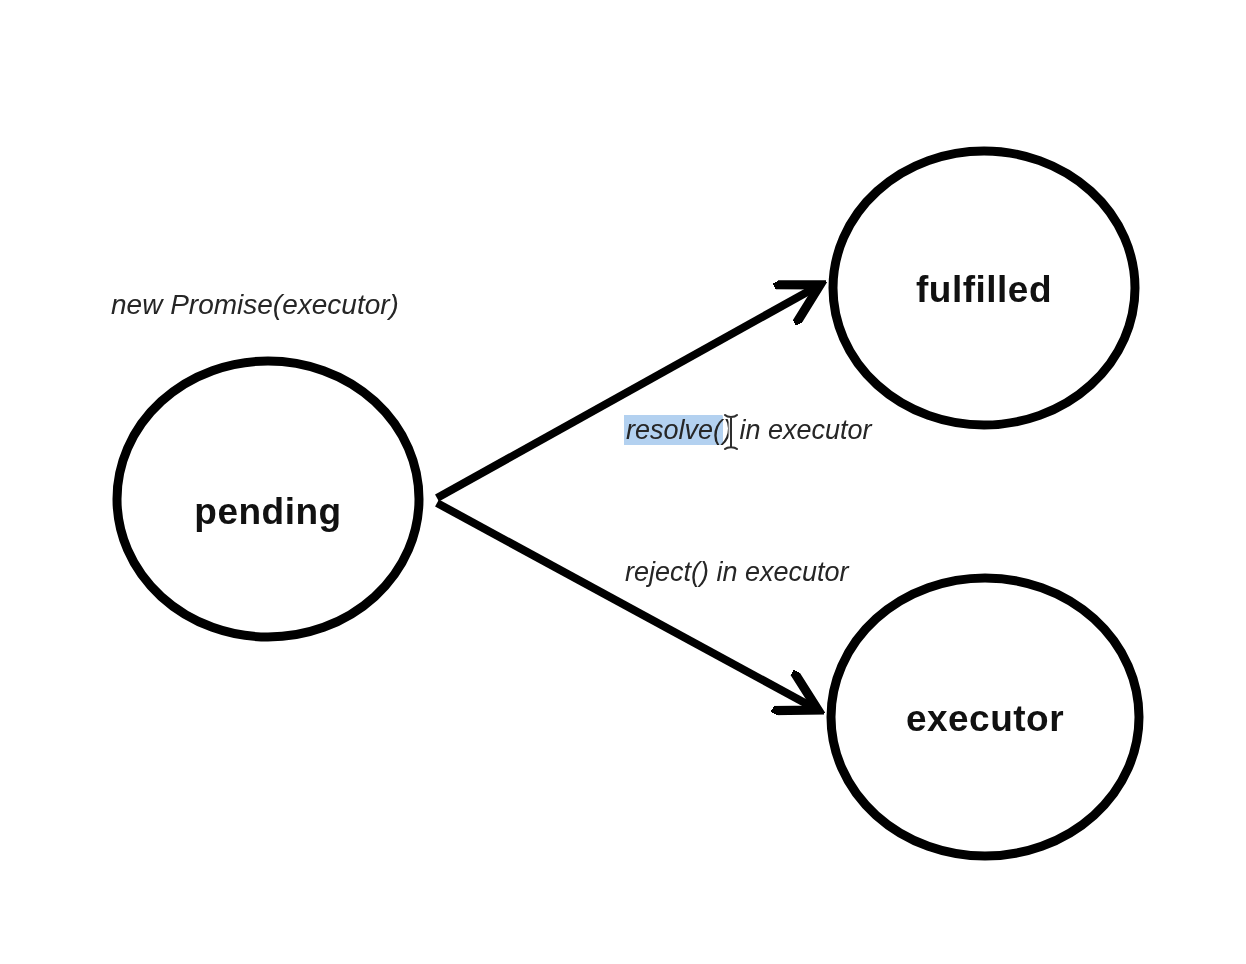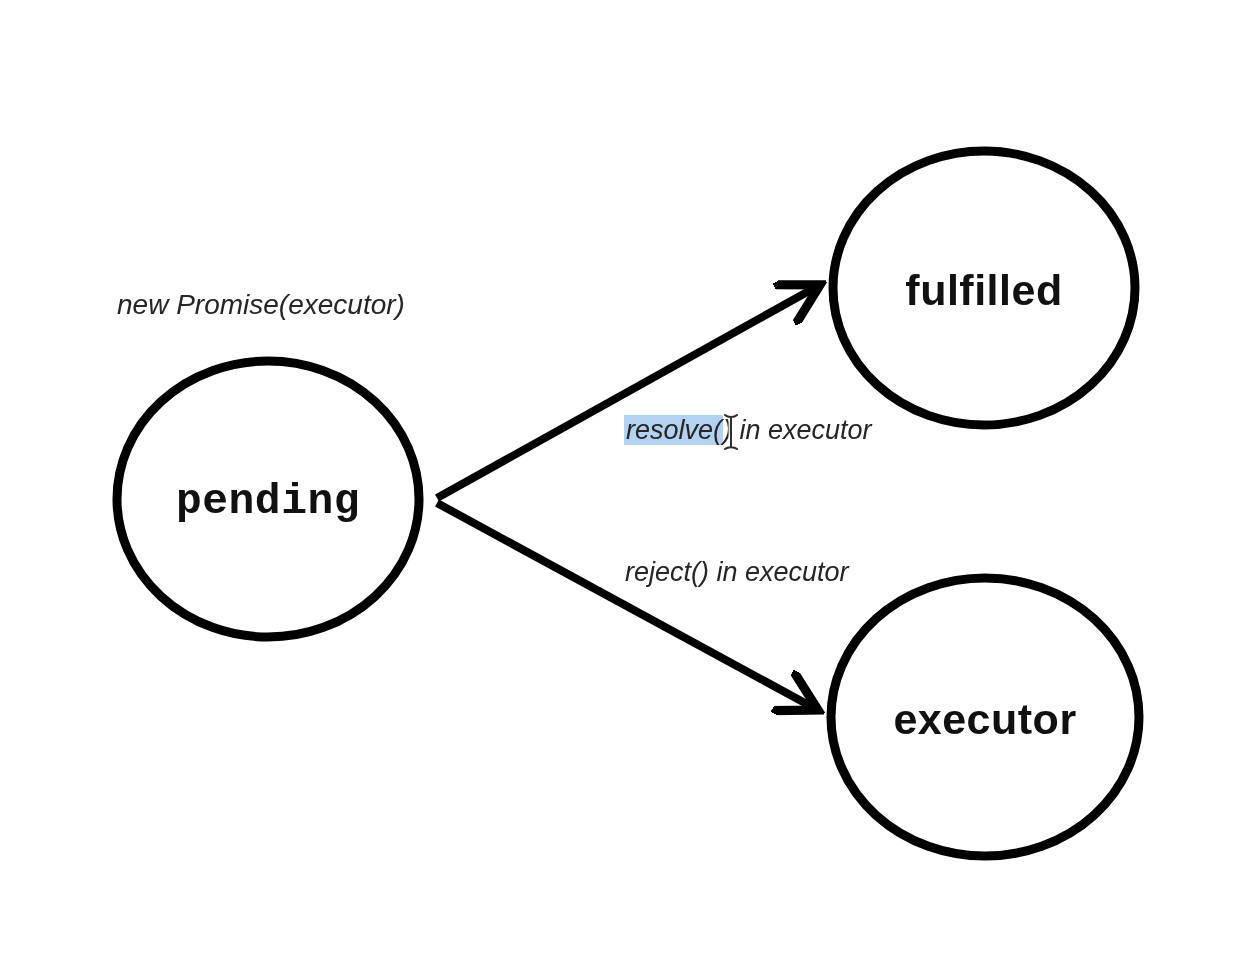--- a/index.html
+++ b/index.html
@@ -16,21 +16,21 @@
     height:964px;
     background:var(--bg);
     overflow:hidden;
     font-family:"Liberation Sans", sans-serif;
   }
   .shapes{position:absolute;left:0;top:0;width:1246px;height:964px;}
   .node-label{
     position:absolute;
     transform:translate(-50%,-50%);
     font-weight:700;
-    font-size:43px;
+    font-size:37px;
     color:var(--node-text);
     letter-spacing:0.5px;
     white-space:nowrap;
   }
   .edge-label{
     position:absolute;
     font-style:italic;
     font-size:27px;
     line-height:40px;
     color:var(--label-text);
@@ -69,25 +69,25 @@
     </defs>
 
     <line x1="437" y1="498" x2="818" y2="286" stroke="#000000" stroke-width="8" marker-end="url(#arrowhead)"></line>
     <line x1="437" y1="503" x2="816" y2="709" stroke="#000000" stroke-width="8" marker-end="url(#arrowhead)"></line>
 
     <ellipse cx="268" cy="499" rx="151" ry="138" fill="#ffffff" stroke="#000000" stroke-width="9"></ellipse>
     <ellipse cx="984" cy="288" rx="151" ry="137" fill="#ffffff" stroke="#000000" stroke-width="9"></ellipse>
     <ellipse cx="985" cy="717" rx="154" ry="139" fill="#ffffff" stroke="#000000" stroke-width="9"></ellipse>
   </svg>
 
-  <div class="node-label" style="left:268px;top:501px;font-family:Liberation Mono, monospace;">pending</div>
+  <div class="node-label" style="left:268px;top:512px;">pending</div>
   <div class="node-label" style="left:984px;top:290px;">fulfilled</div>
   <div class="node-label" style="left:985px;top:719px;">executor</div>
 
-  <div class="annotation" style="left:117px;top:288px;">new Promise(executor)</div>
+  <div class="annotation" style="left:111px;top:288px;">new Promise(executor)</div>
 
   <div class="edge-label" style="left:624px;top:410px;">
     <span class="sel">resolve(</span><span>) in executor</span>
   </div>
 
   <div class="edge-label" style="left:625px;top:552px;">reject() in executor</div>
 
   <svg class="ibeam-cursor" viewBox="0 0 18 40" xmlns="http://www.w3.org/2000/svg">
     <g fill="none" stroke-linecap="round">
       <path d="M3,3 C5.5,5.5 12.5,5.5 15,3 M9,5 L9,35 M3,37 C5.5,34.5 12.5,34.5 15,37" stroke="#ffffff" stroke-width="5" opacity="0.85"></path>

